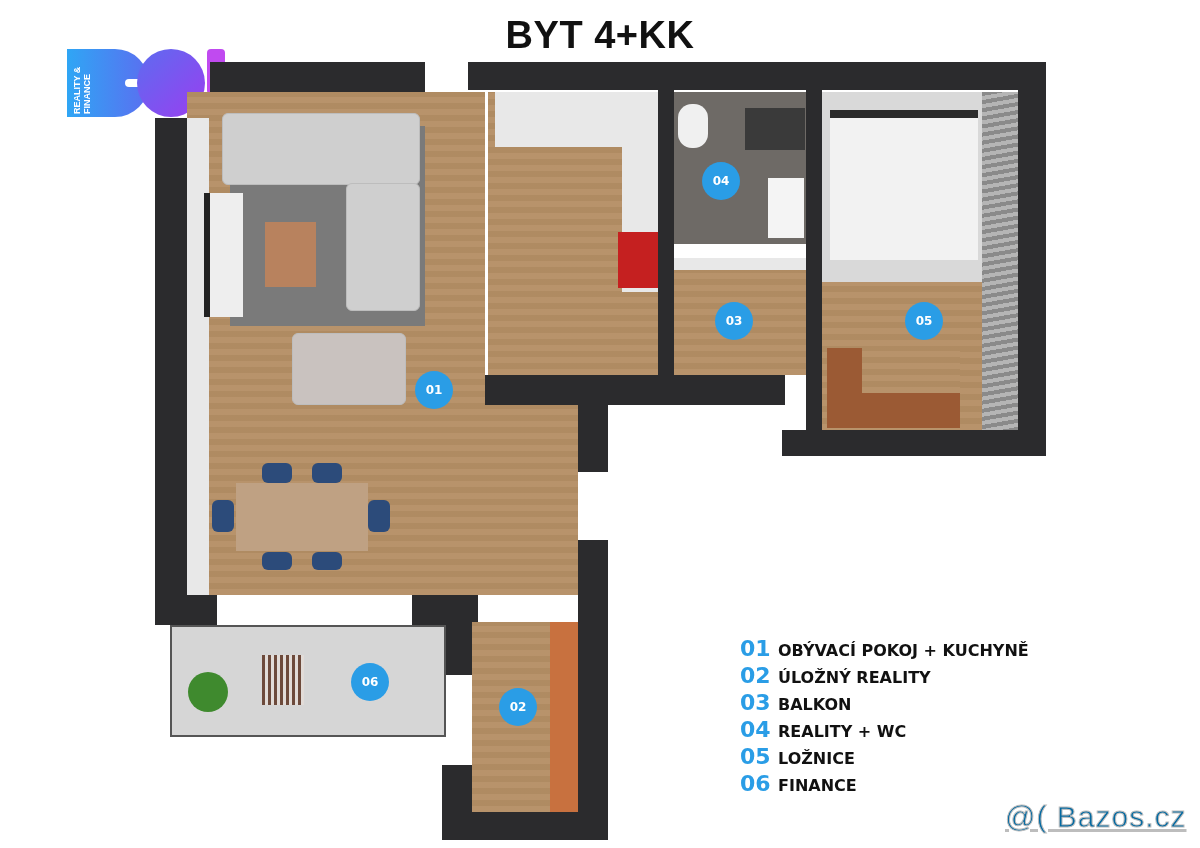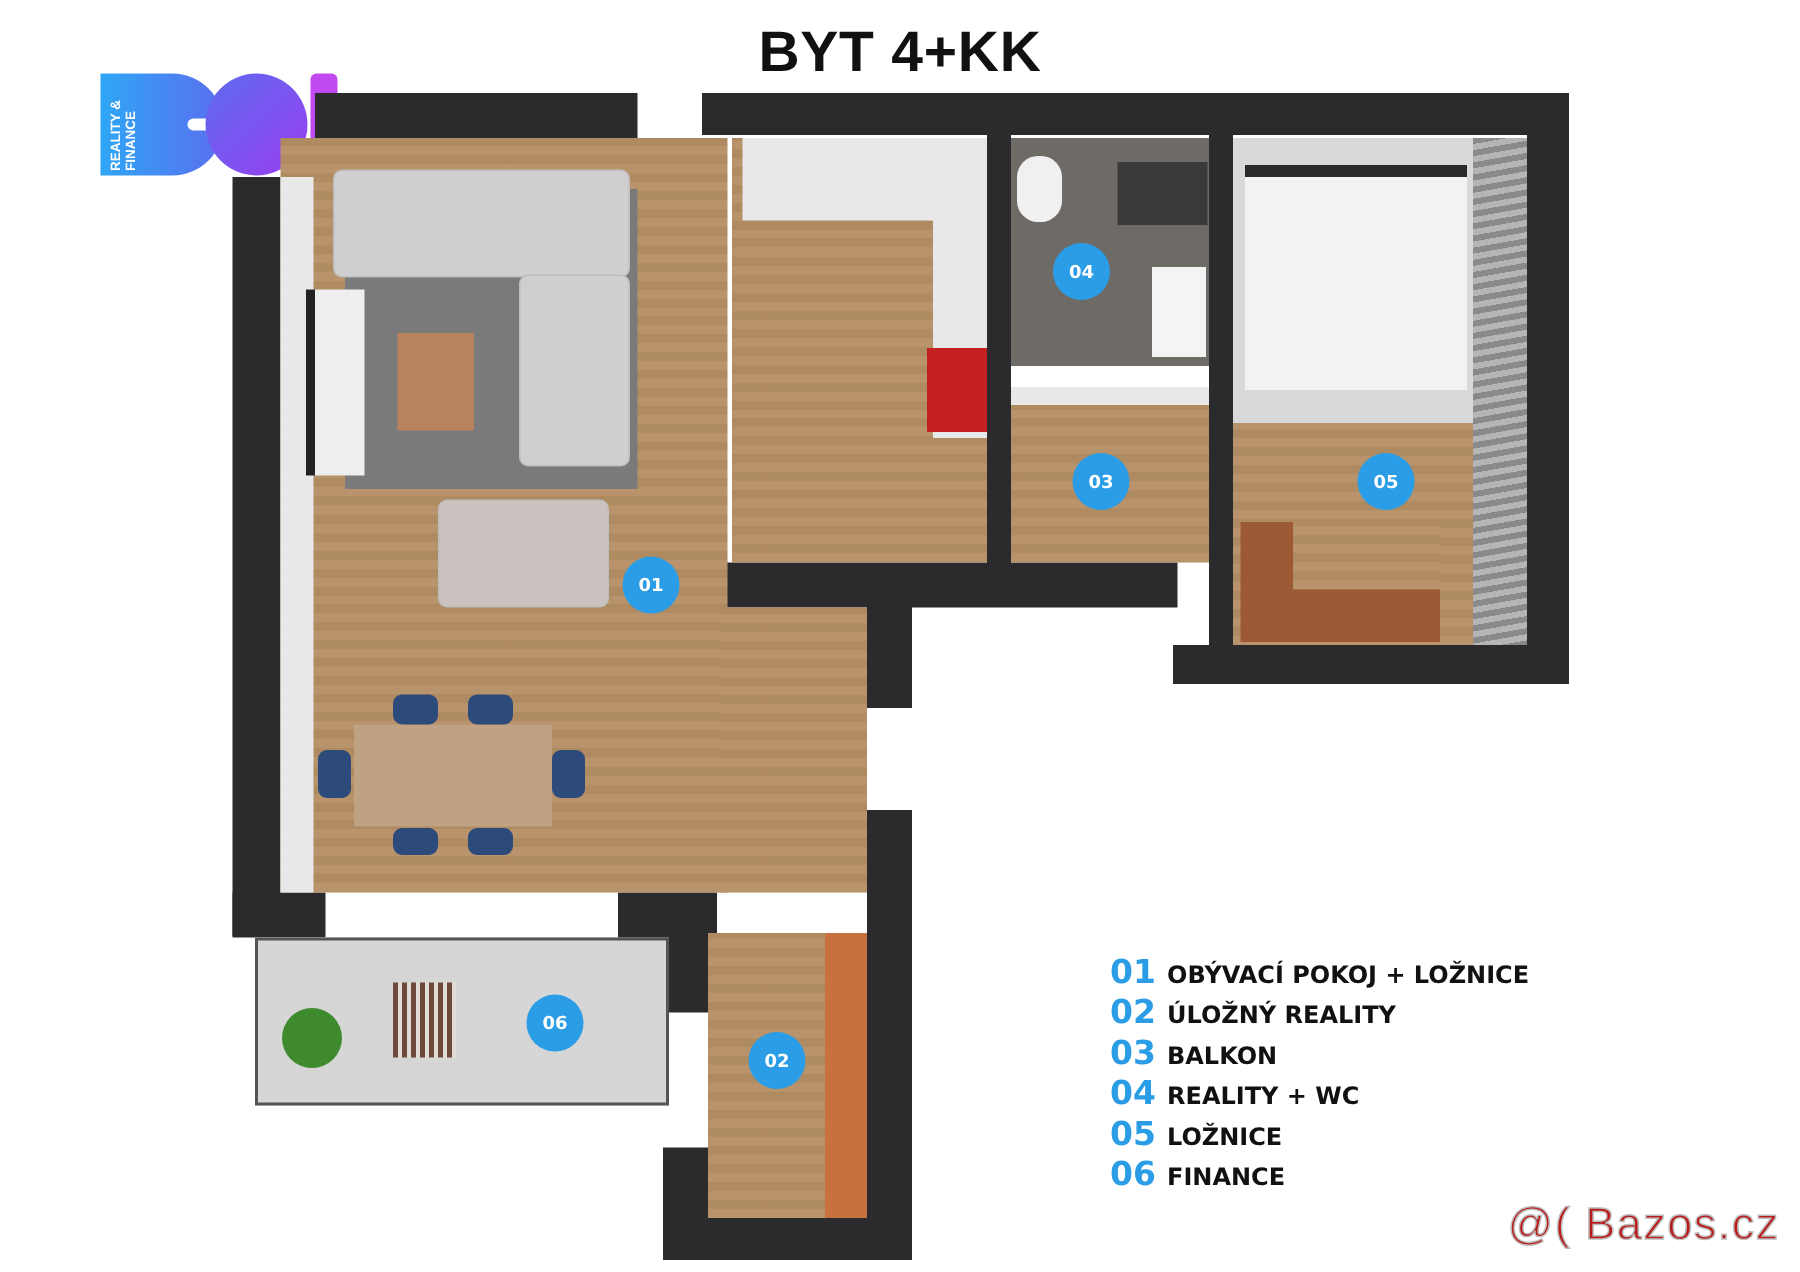--- a/index.html
+++ b/index.html
@@ -18,21 +18,21 @@
   .floor { background:#b58f65; background-image:repeating-linear-gradient(0deg, rgba(255,255,255,0.04) 0 6px, rgba(0,0,0,0.03) 6px 12px); }
   .tile { background:#6e6a66; }
   .inner { background:#e8e8e8; }
   .badge { width:38px; height:38px; border-radius:50%; background:#2a9de6; color:#fff; font-weight:bold; font-size:12px; display:flex; align-items:center; justify-content:center; font-family:"DejaVu Sans", sans-serif; }
   .sofa { background:#cfcfcf; border:1px solid #bdbdbd; border-radius:6px; }
   .rug { background:#7a7a7a; }
   .legend { left:740px; top:636px; }
   .legend-row { display:flex; align-items:baseline; height:27px; }
   .legend-num { color:#2a9de6; font-weight:bold; font-size:22px; width:38px; font-family:"DejaVu Sans", sans-serif; }
   .legend-label { color:#111; font-weight:bold; font-size:16px; font-family:"DejaVu Sans", sans-serif; }
-  .watermark { left:1005px; top:800px; font-size:30px; color:#b91c1c; -webkit-text-stroke:1px #bdbdbd; font-family:"Liberation Sans", sans-serif; letter-spacing:1px; }
+  .watermark { left:1005px; top:800px; font-size:30px; color:#0369a1; -webkit-text-stroke:1px #bdbdbd; font-family:"Liberation Sans", sans-serif; letter-spacing:1px;text-decoration:underline; }
 </style>
 </head>
 <body>
 
 <div class="abs title">BYT 4+KK</div>
 
 <div>
   <div class="abs logo-b"></div>
   <div class="abs logo-text">REALITY &amp; FINANCE</div>
   <div class="abs logo-o"></div>
@@ -105,21 +105,21 @@
   <div class="abs badge" style="left:499px;top:688px;">02</div>
   <div class="abs badge" style="left:715px;top:302px;">03</div>
   <div class="abs badge" style="left:702px;top:162px;">04</div>
   <div class="abs badge" style="left:905px;top:302px;">05</div>
   <div class="abs badge" style="left:351px;top:663px;">06</div>
 </div>
 
 <div class="abs legend">
   <div class="legend-row">
       <span class="legend-num">01</span>
-      <span class="legend-label">OBÝVACÍ POKOJ + LOŽNICE</span>
+      <span class="legend-label">OBÝVACÍ POKOJ + KUCHYNĚ</span>
     </div>
   <div class="legend-row">
       <span class="legend-num">02</span>
       <span class="legend-label">ÚLOŽNÝ REALITY</span>
     </div>
   <div class="legend-row">
       <span class="legend-num">03</span>
       <span class="legend-label">BALKON</span>
     </div>
   <div class="legend-row">

